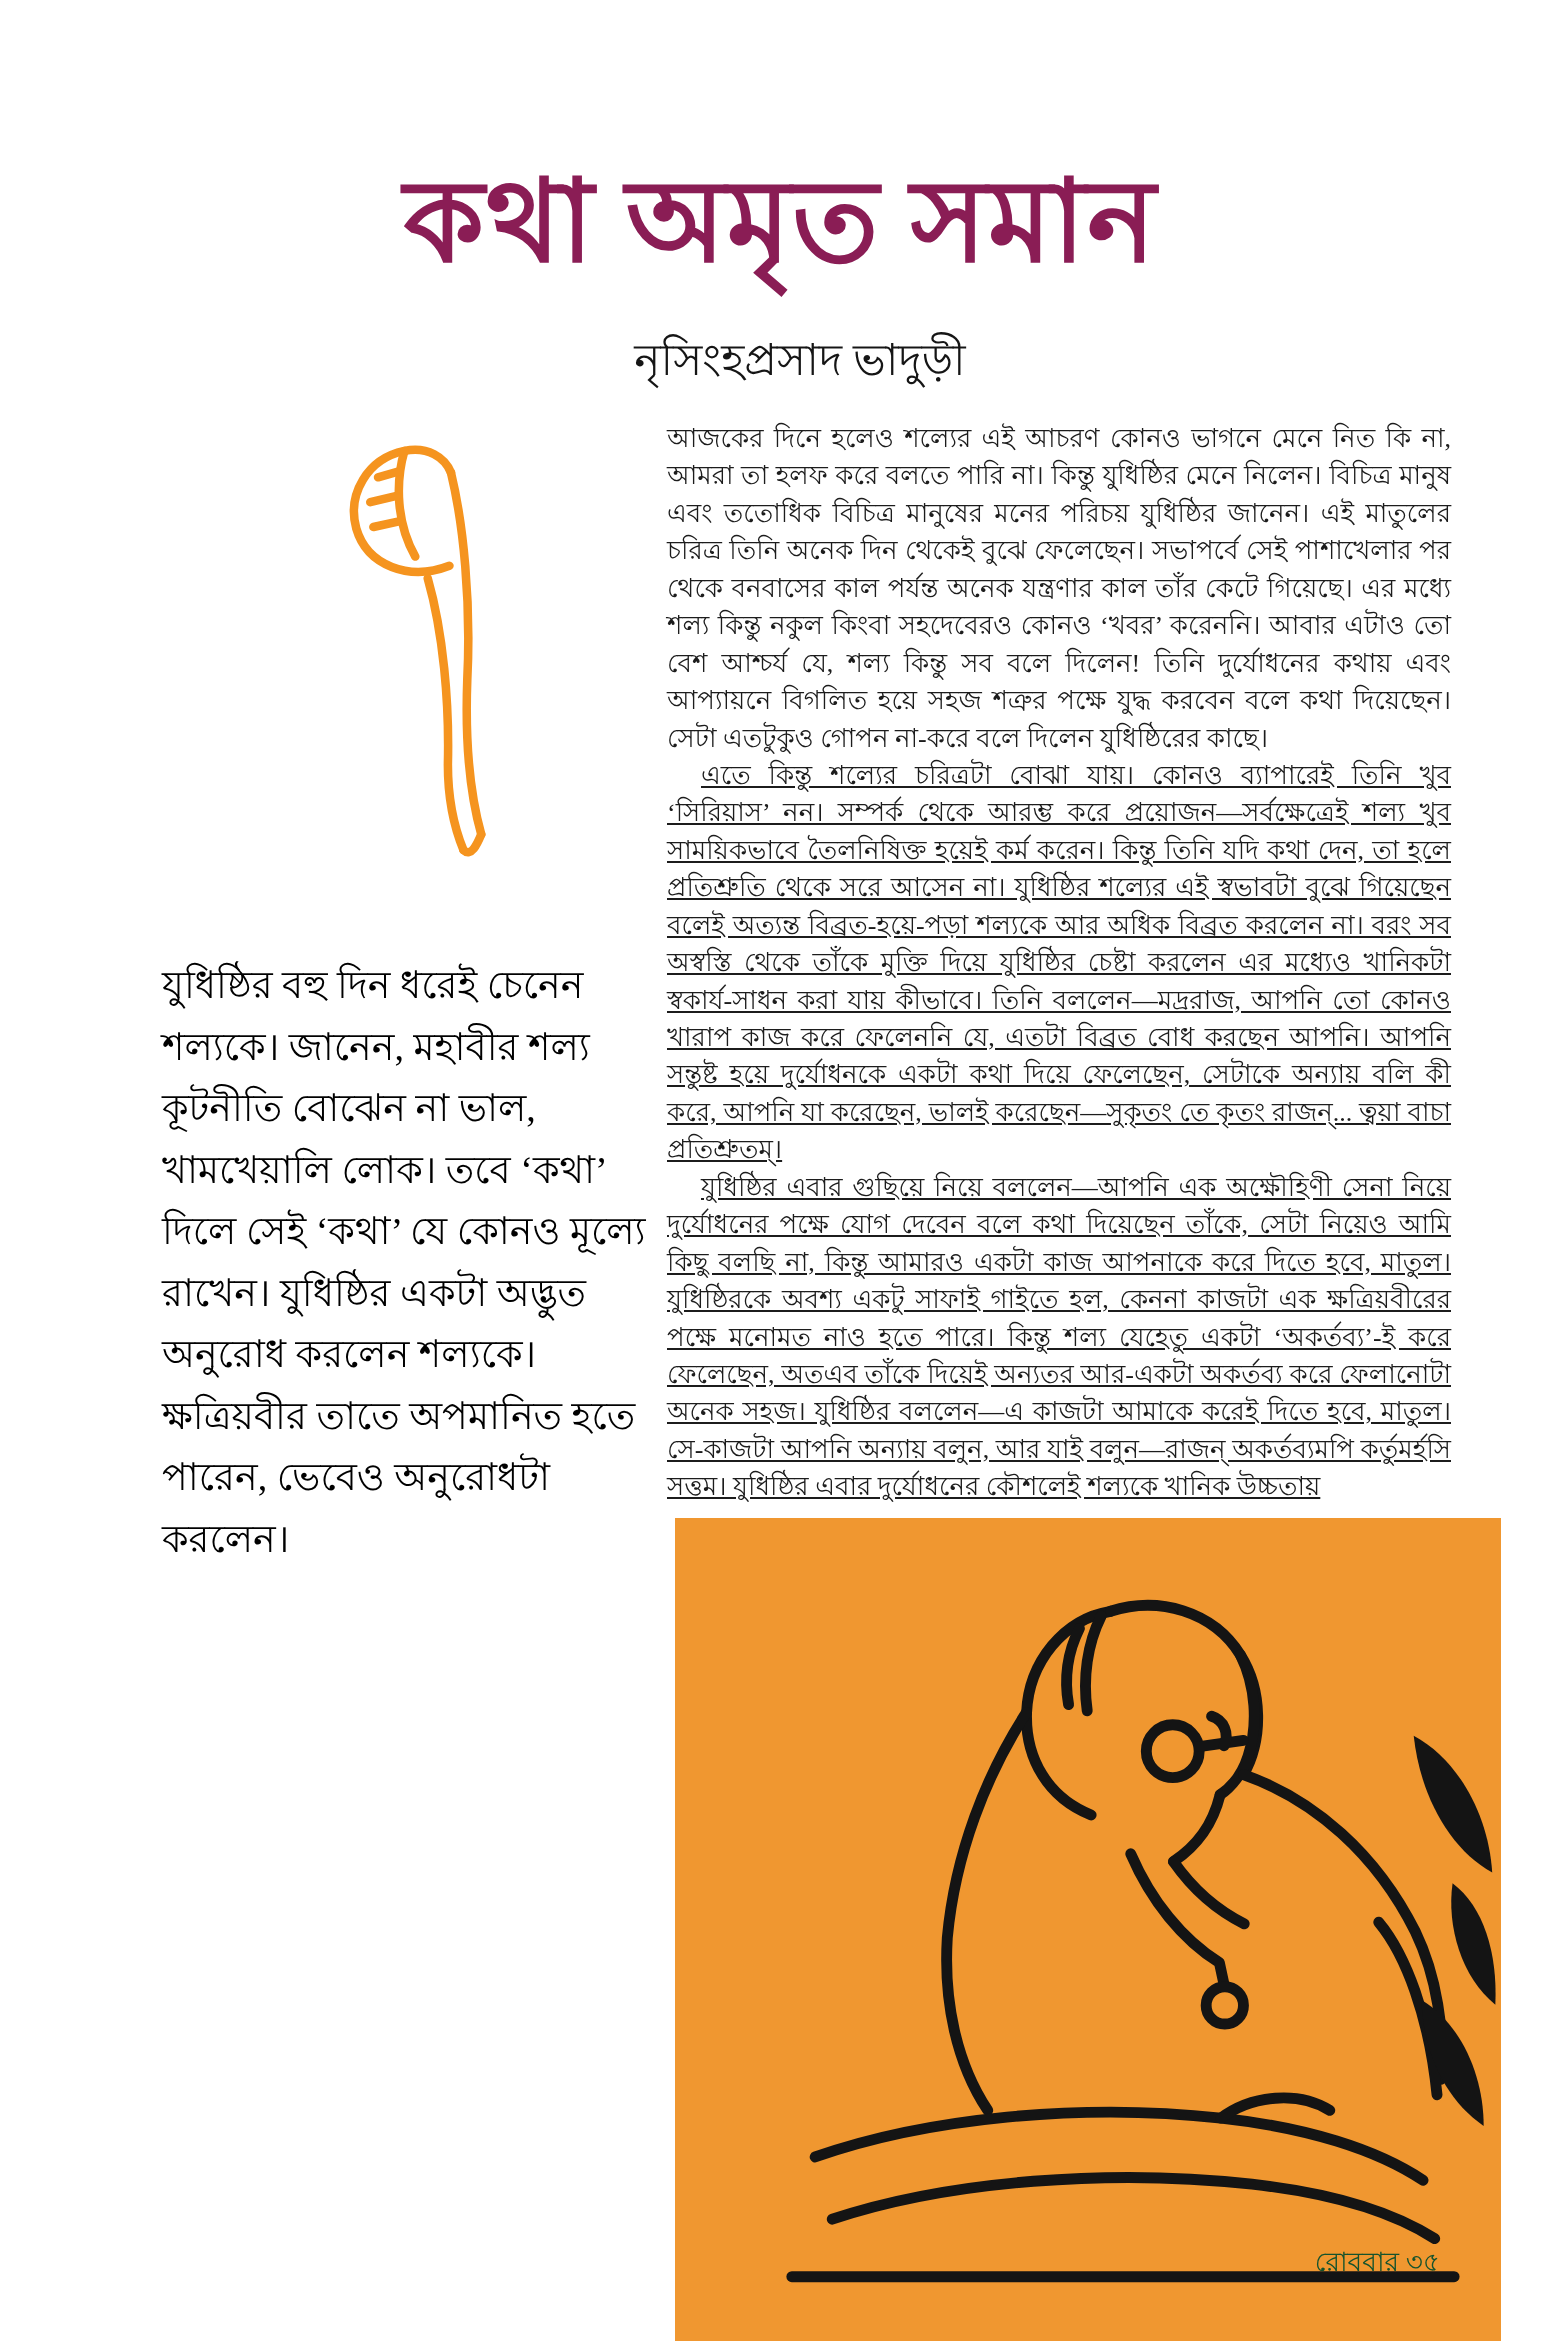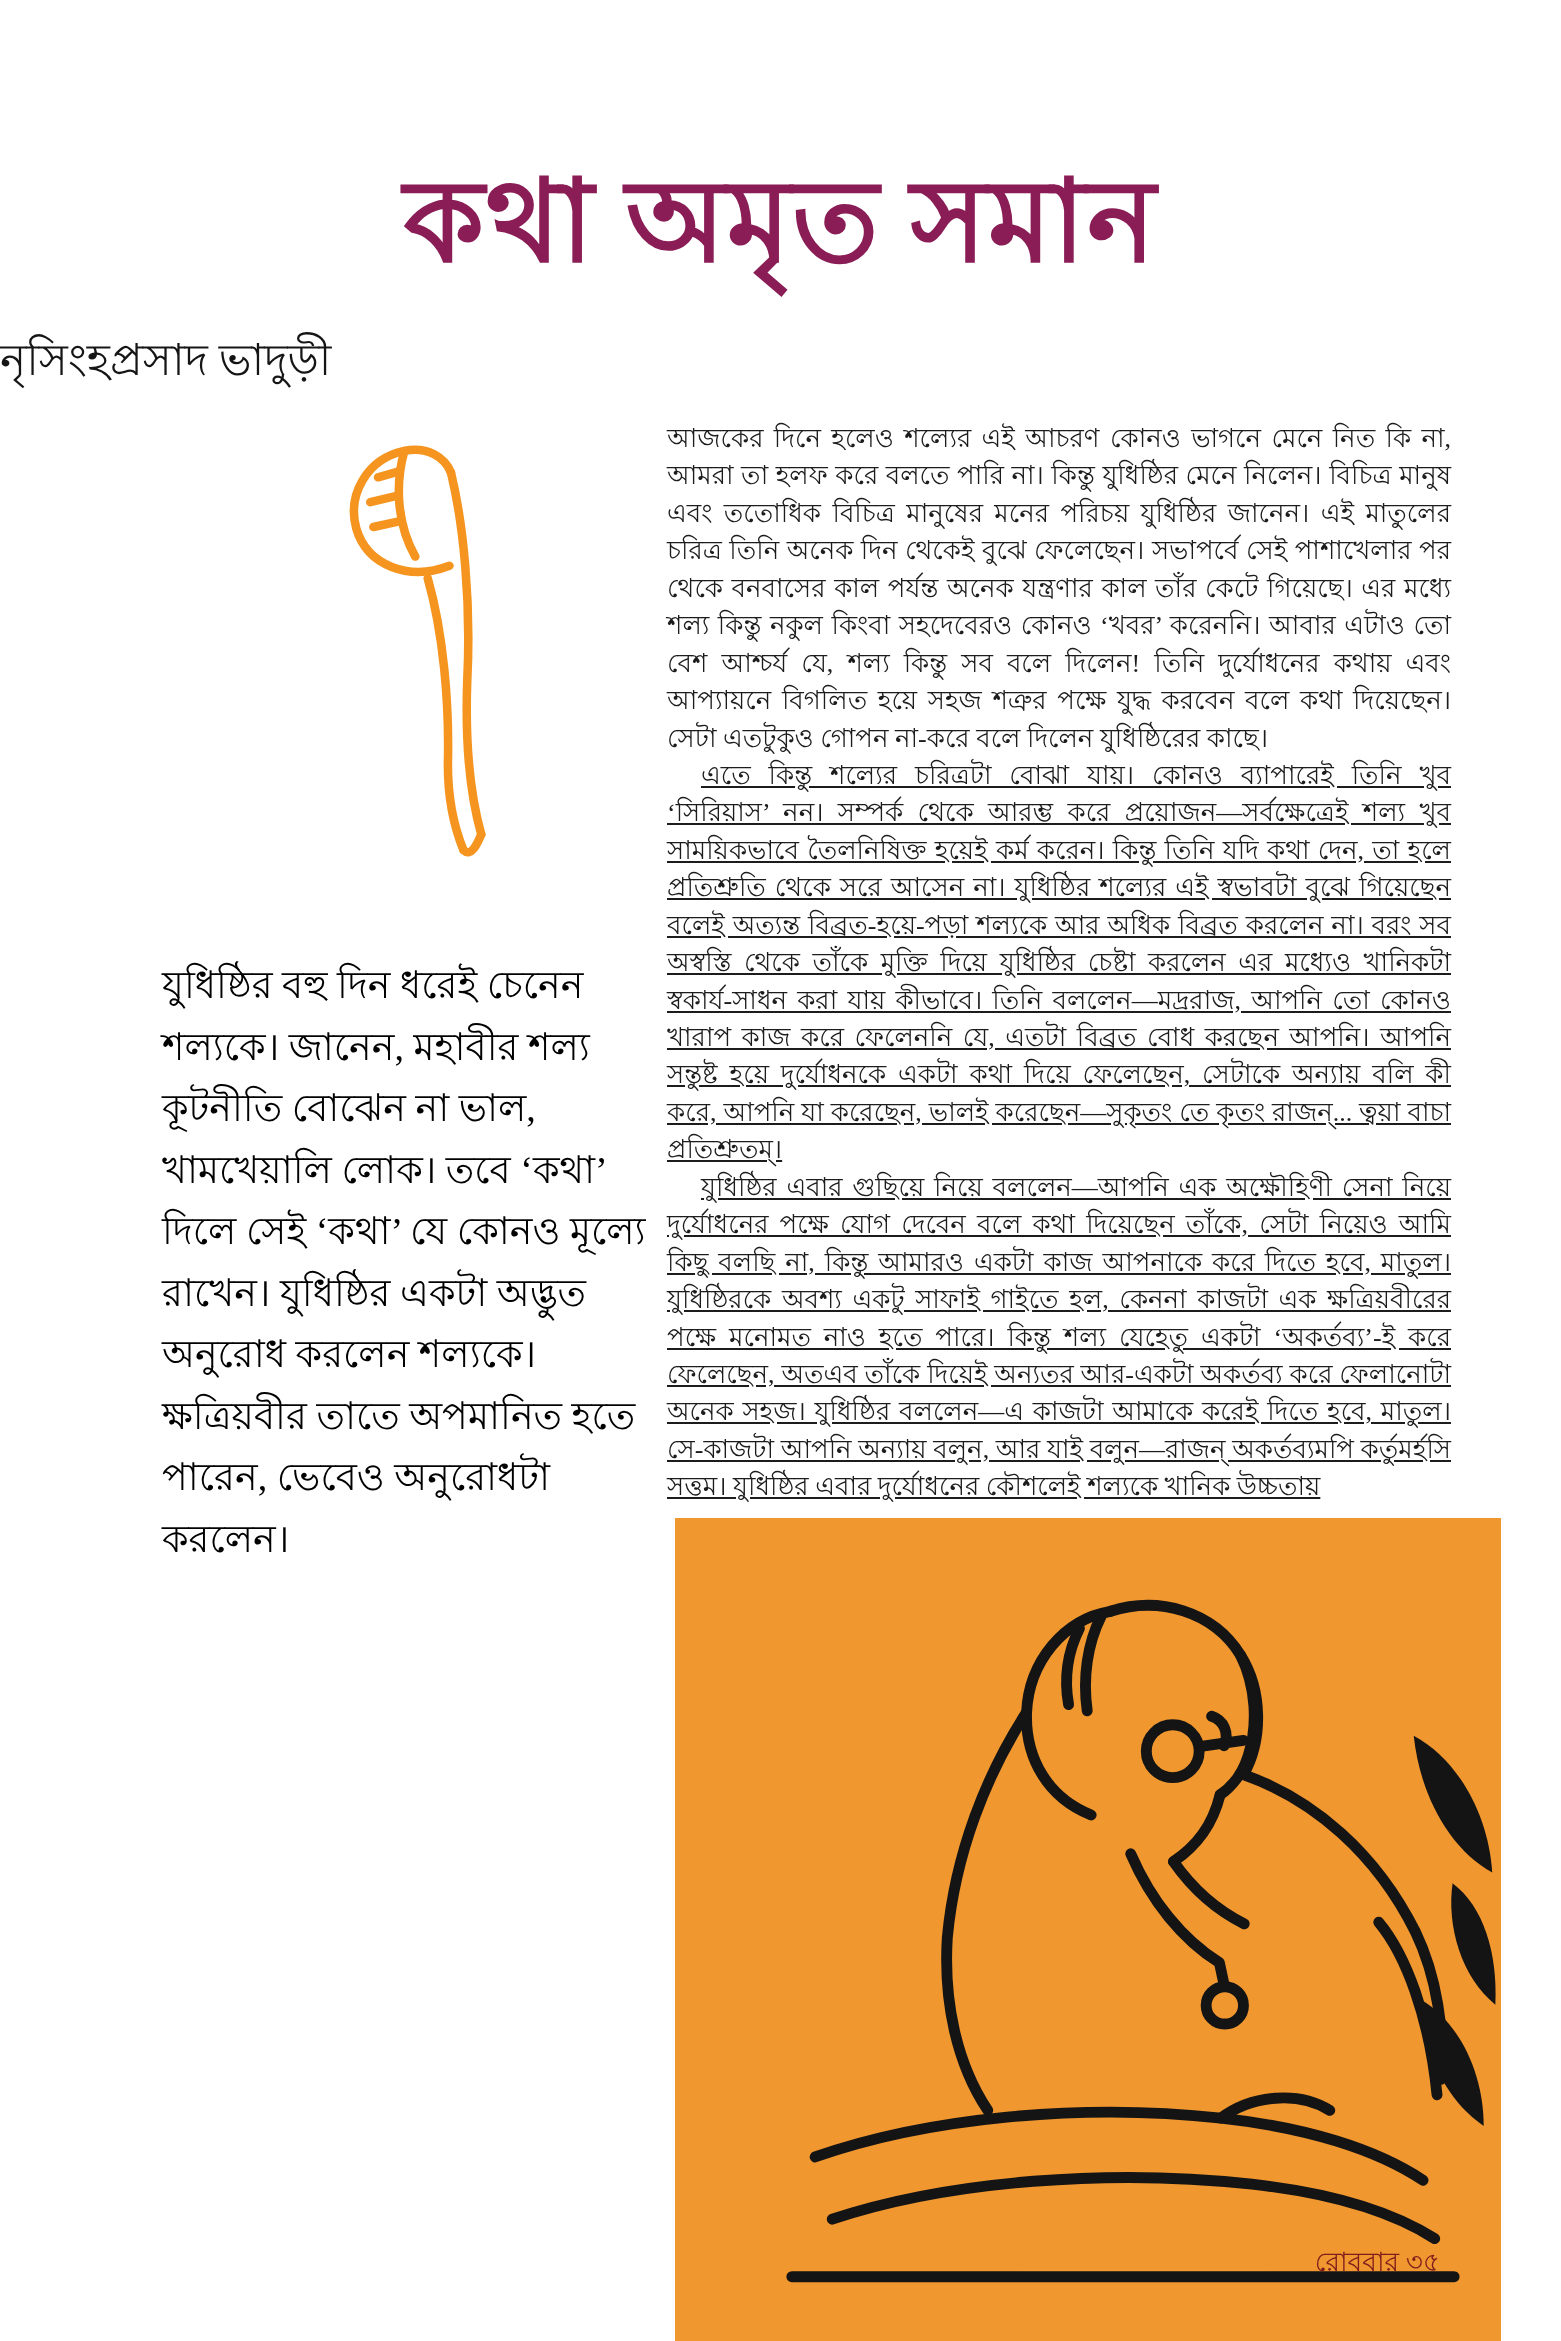--- a/index.html
+++ b/index.html
@@ -16,23 +16,24 @@
     position: absolute; left: 0; right: 0; top: 115px;
     margin: 17px;
     text-align: center;
     font-size: 115px;
     font-weight: bold;
     color: #8a1d55;
     letter-spacing: 1.6px;
   }
   .author {
     position: absolute; left: 0; right: 0; top: 327px;
-    text-align: left;
+    text-align: center;
     font-size: 44px;
     color: #151515;
+    padding-left: 39px;
   }
 
   .axe {
     position: absolute; left: 333px; top: 429px;
     width: 229px; height: 439px;
   }
 
   .body-col {
     position: absolute; left: 667px; top: 420px;
     width: 784px;
@@ -55,21 +56,21 @@
   .panel {
     position: absolute; left: 675px; top: 1518px;
     width: 826px; height: 824px;
     background: #f09730;
   }
   .panel svg { position: absolute; left: 0; top: 0; width: 100%; height: 100%; }
 
   .footer {
     position: absolute; right: 61px; bottom: 56px;
     font-size: 26.4px;
-    color: #7f1d1d;
+    color: #14532d;
   }
 </style>
 </head>
 <body>
 
 <div class="page">
 
   <h1 class="title">কথা অমৃত সমান</h1>
 
   <div class="author">নৃসিংহপ্রসাদ ভাদুড়ী</div>

